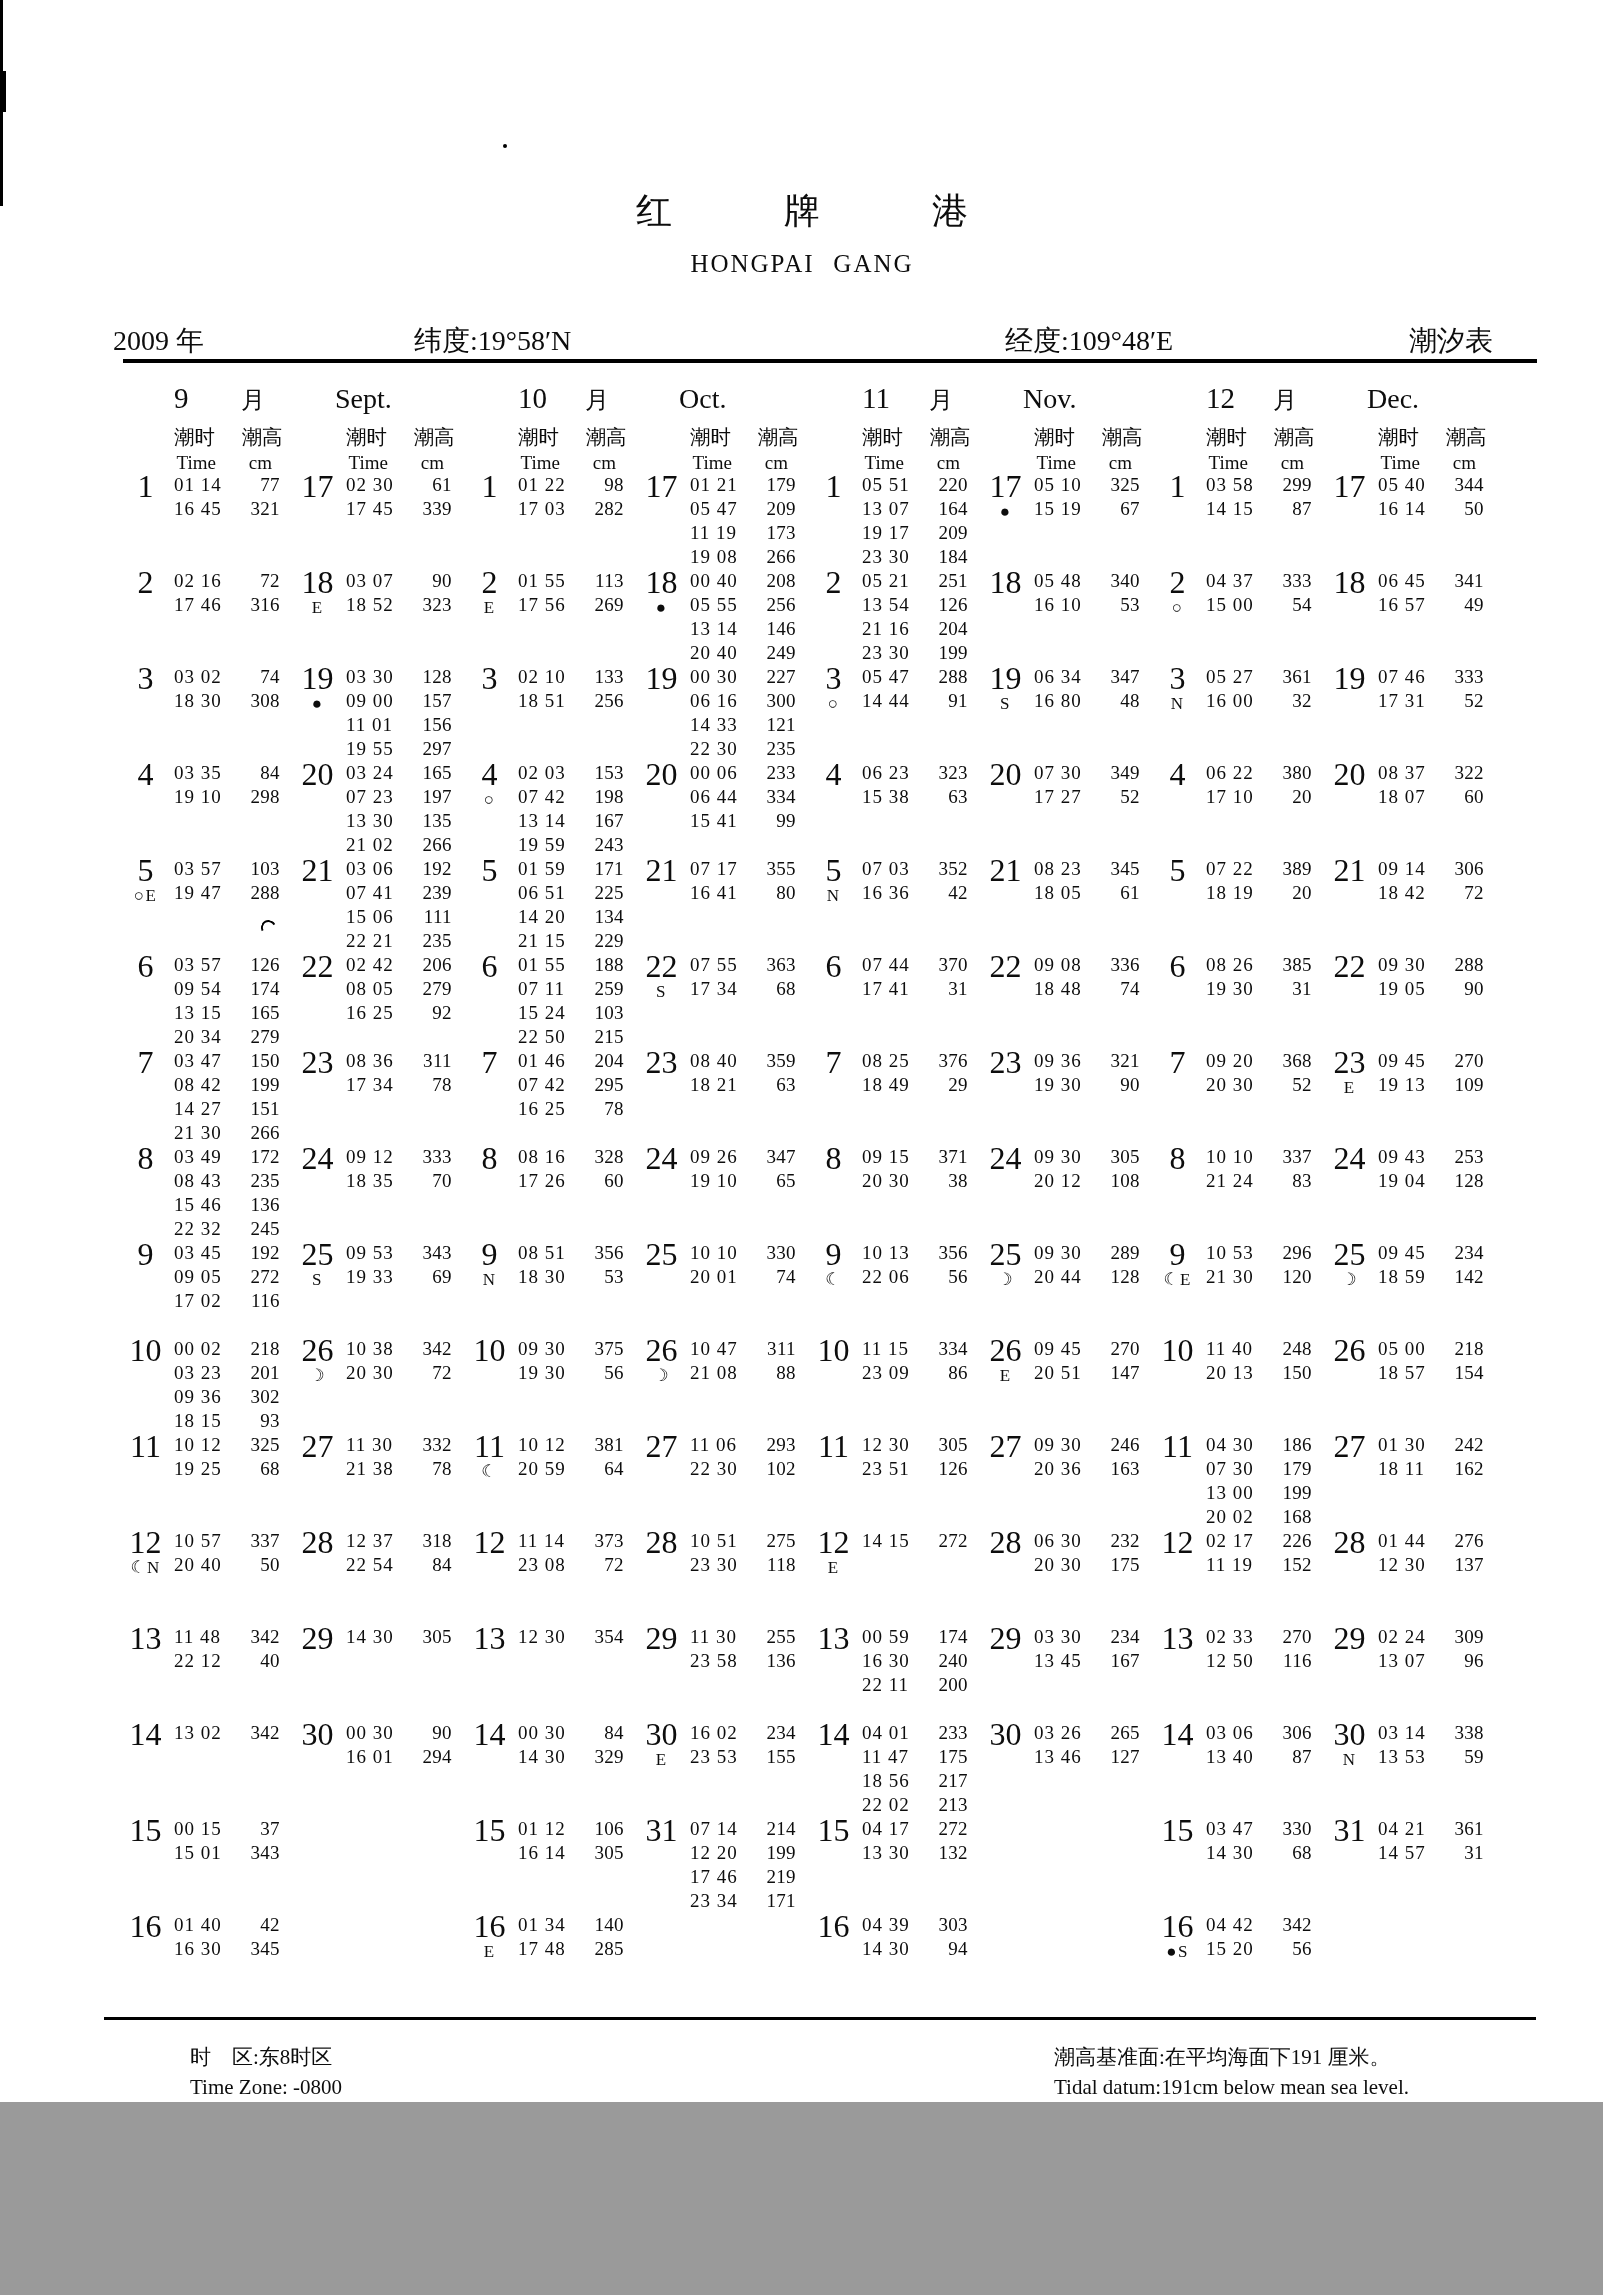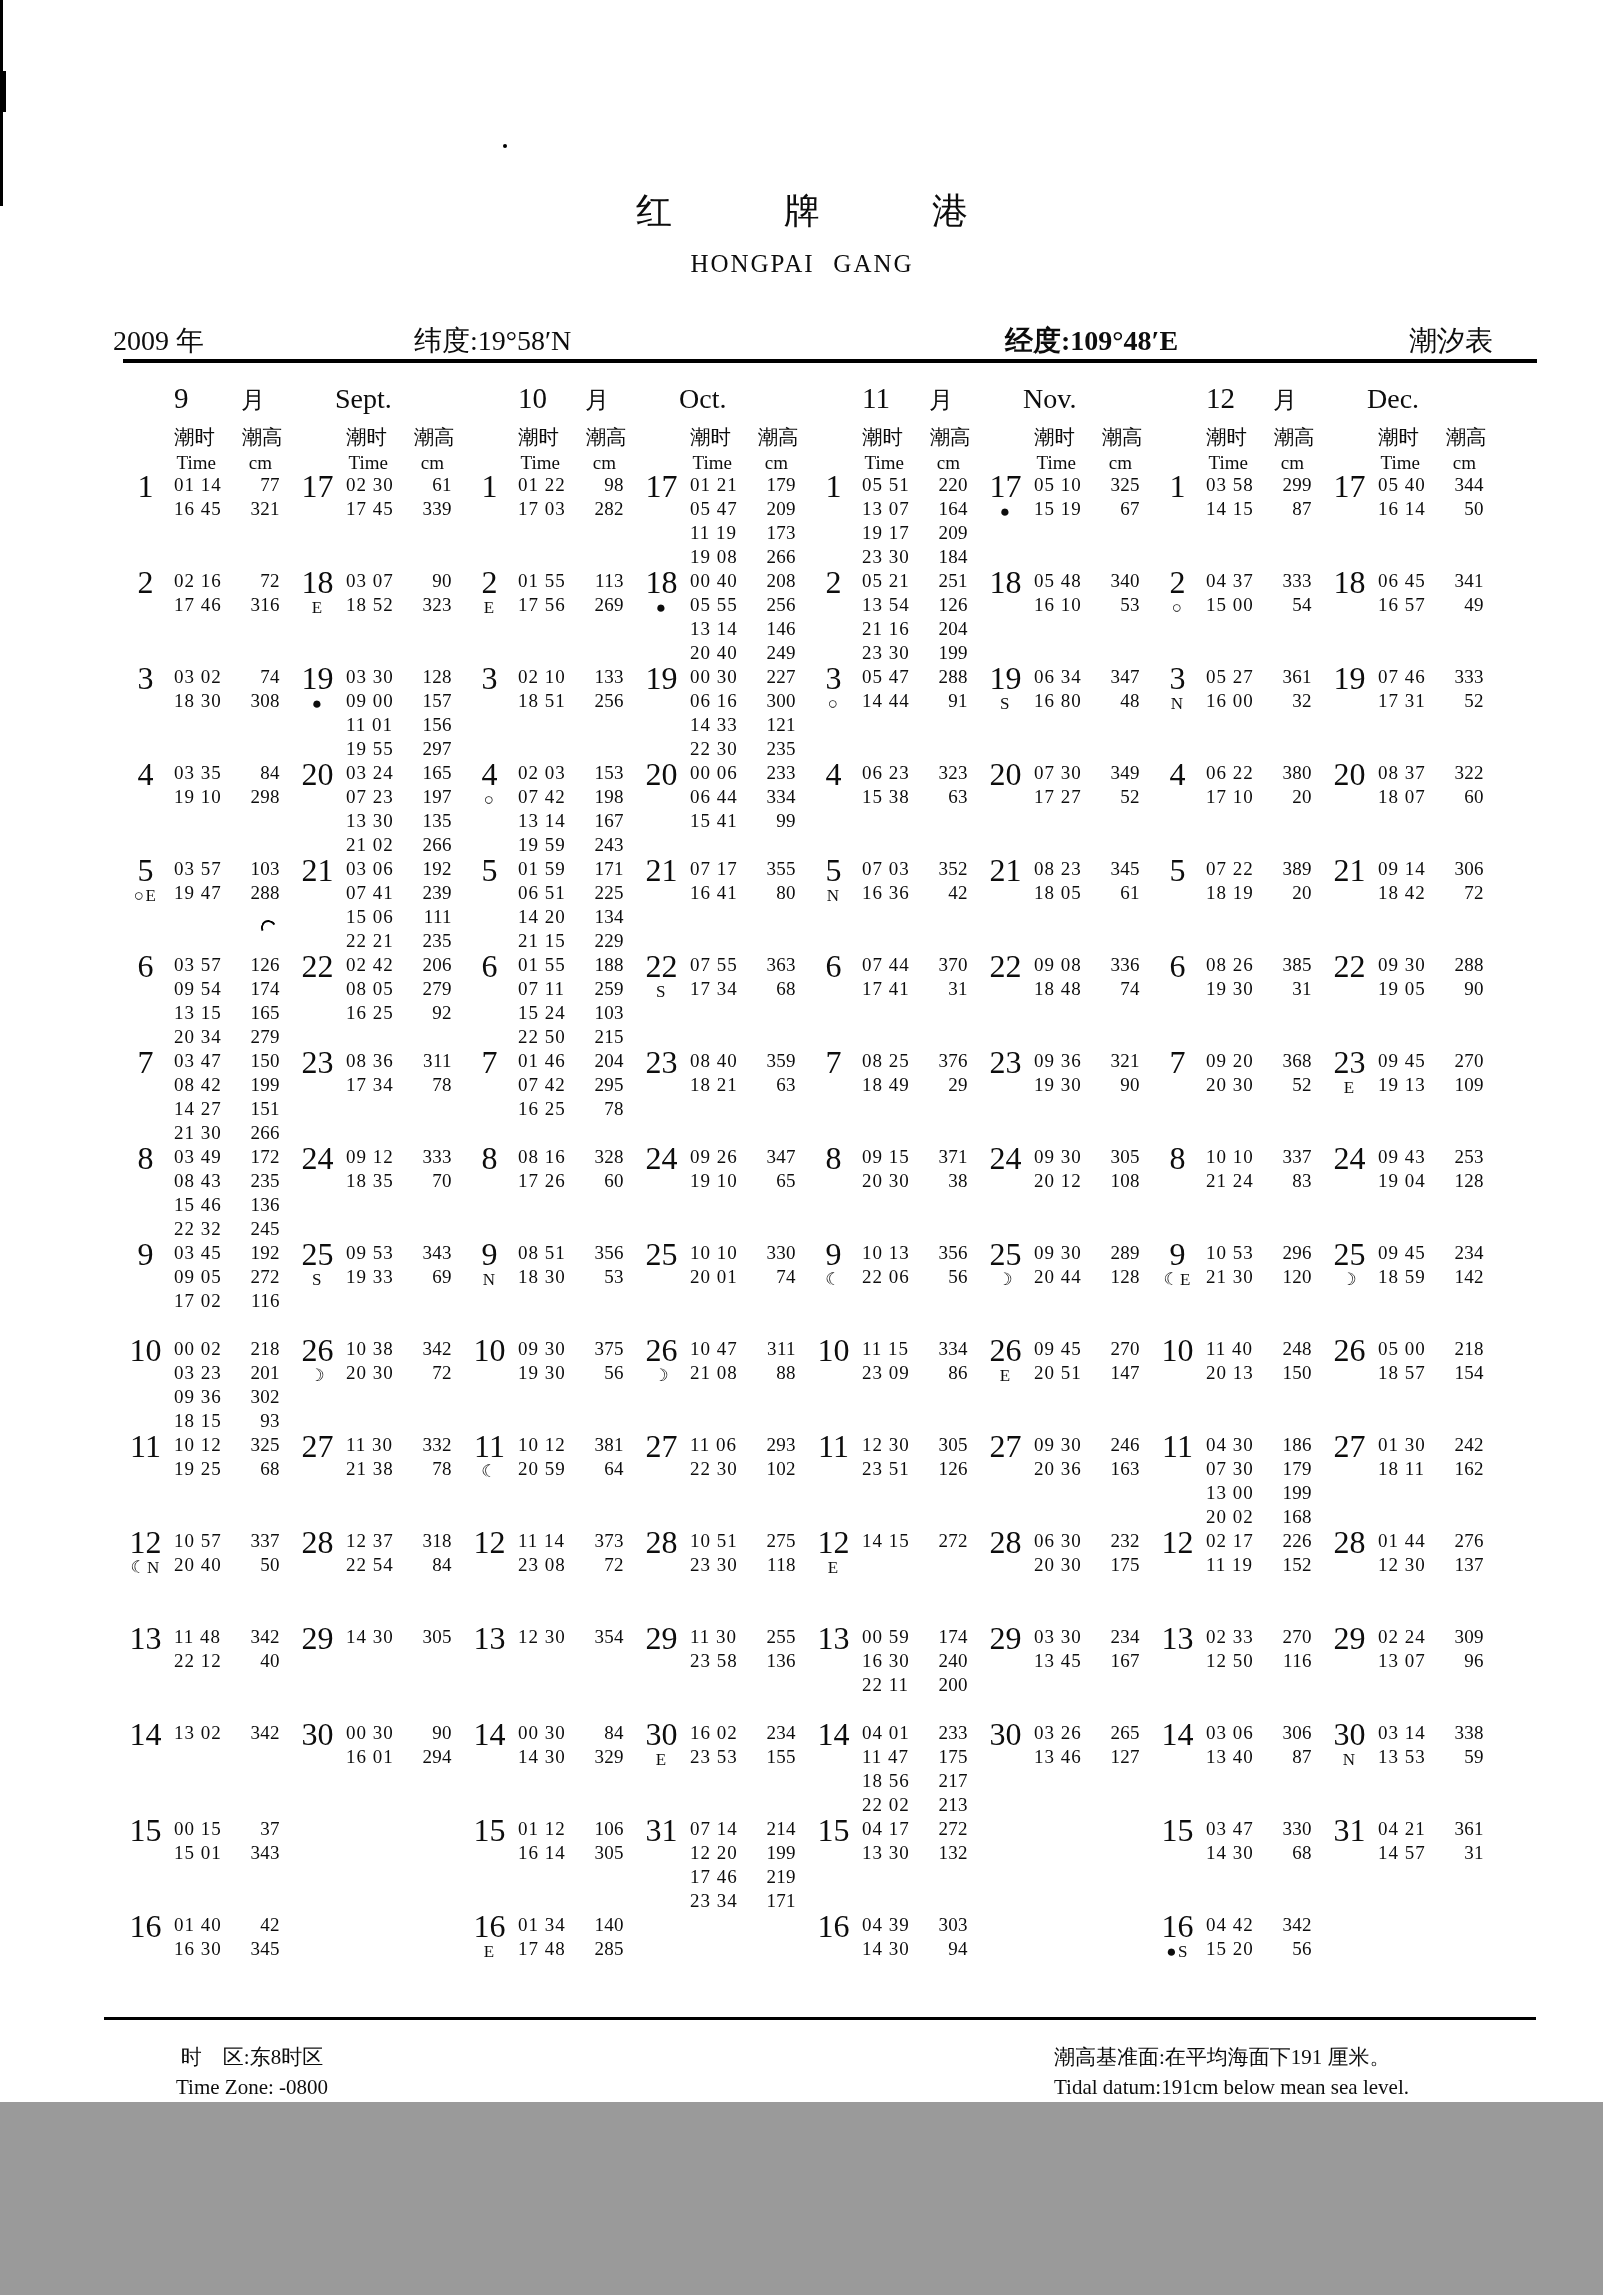--- a/index.html
+++ b/index.html
@@ -6,21 +6,21 @@
   .page{position:relative;width:1604px;height:2102px;background:#ffffff;color:#0d0d0d;
         font-family:"Liberation Serif","DejaVu Serif",serif;overflow:hidden;}
   
   .title{position:absolute;top:192px;left:0;right:0;margin:0;text-align:center;
          font-size:36px;font-weight:400;letter-spacing:112px;padding-left:112px;line-height:1.1;}
   .subtitle{position:absolute;top:250px;left:0;right:0;text-align:center;
             font-size:25px;letter-spacing:2px;word-spacing:10.5px;}
   .meta{position:absolute;top:322px;font-size:28px;white-space:nowrap;}
   .meta.year{left:113px;}
   .meta.lat{left:414px;text-align:center;}
-  .meta.lon{left:1005px;font-weight:bold;}
+  .meta.lon{left:1005px;}
   .meta.tlabel{right:111px;}
   .rule{position:absolute;background:#000;}
   .rule-top{top:359px;left:123px;width:1414px;height:4px;}
   .rule-bottom{top:2017px;left:104px;width:1432px;height:3.3px;}
   
   .grid16{position:absolute;left:125px;width:1363px;display:grid;
           grid-template-columns:repeat(8,41px 115px);column-gap:8px;}
   .month-row{top:382px;align-items:baseline;}
   .mh-num-cell{grid-column:span 2;display:flex;justify-content:space-between;
                align-items:baseline;padding:0 24px 0 49px;}
@@ -36,21 +36,21 @@
         min-height:96px;align-items:start;}
   .daycol{text-align:center;margin-top:-2.6px;}
   .dnum{font-size:32px;line-height:32px;}
   .mk{font-size:17px;line-height:20px;letter-spacing:1.3px;
       font-family:"Liberation Serif","DejaVu Sans",serif;}
   .datacol{box-sizing:border-box;padding-right:9.2px;}
   .tl{display:flex;justify-content:space-between;font-size:19px;line-height:24px;}
   .tt{white-space:pre;letter-spacing:1px;}
   .th{letter-spacing:0.3px;}
   
-  .footer-left{position:absolute;top:2042px;left:176px;font-size:21px;line-height:30px;text-align:center;}
+  .footer-left{position:absolute;top:2042px;left:190px;font-size:21px;line-height:30px;}
   .footer-right{position:absolute;top:2042px;left:1054px;font-size:21px;line-height:30px;}
   .page-num{position:absolute;top:2126px;left:109px;font-size:28px;}
   
   .edge-line{position:absolute;left:0;top:0;width:3.3px;height:206px;background:#000;}
   .edge-blob{position:absolute;left:0;top:71px;width:6px;height:41px;background:#000;}
   .title-dot{position:absolute;left:503px;top:144px;width:4px;height:4px;border-radius:50%;background:#000;}
   .smudge-c{position:absolute;left:261px;top:920px;width:10.5px;height:10.5px;border-radius:50%;
             border:2px solid transparent;border-top-color:#000;border-left-color:#000;transform:rotate(18deg);}
   .mark-slash{position:absolute;left:795px;top:2107px;width:2.6px;height:28px;background:#000;transform:rotate(20deg);}
   .mark-dash{position:absolute;left:825px;top:2119px;width:6px;height:3.3px;background:#000;}

